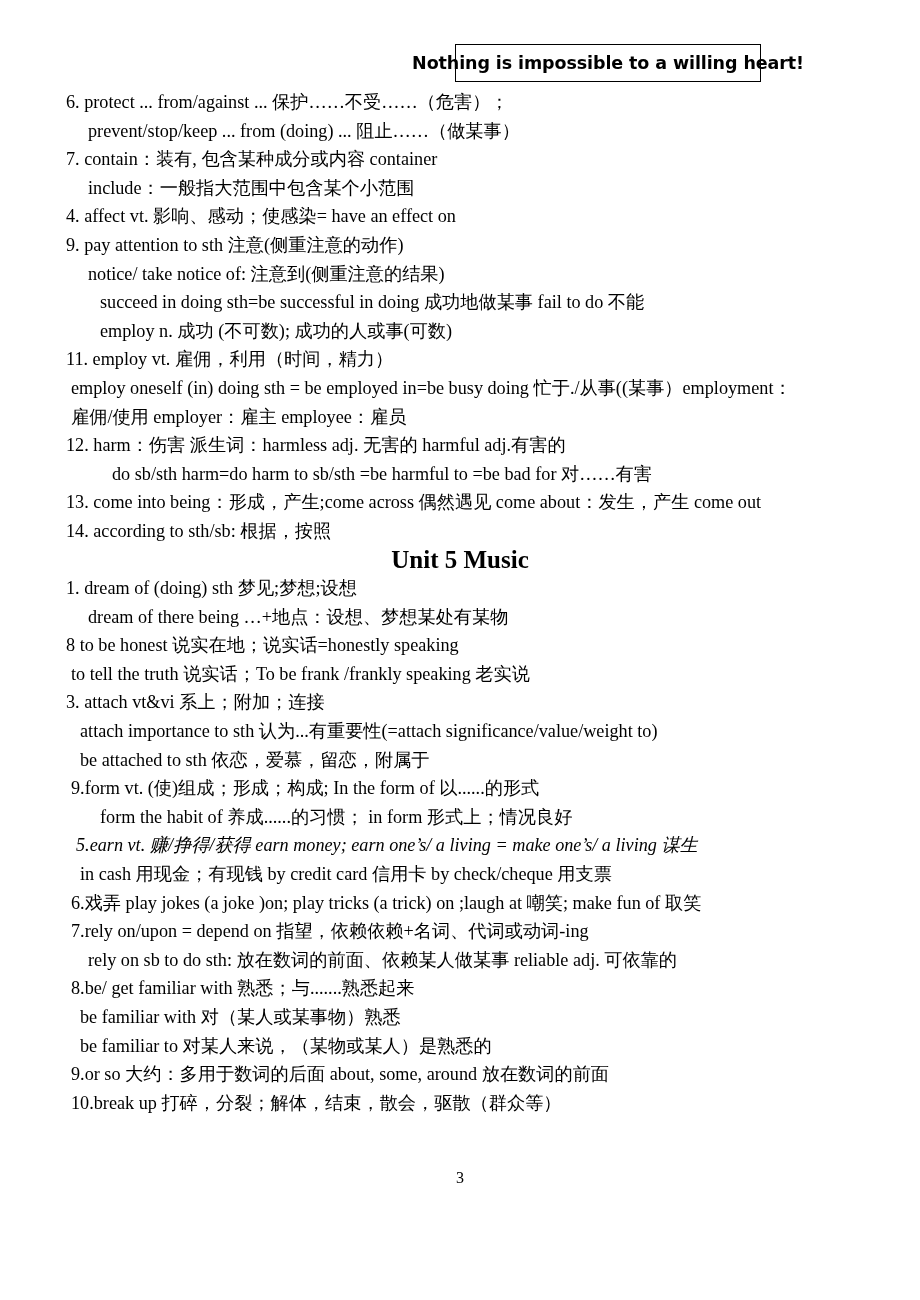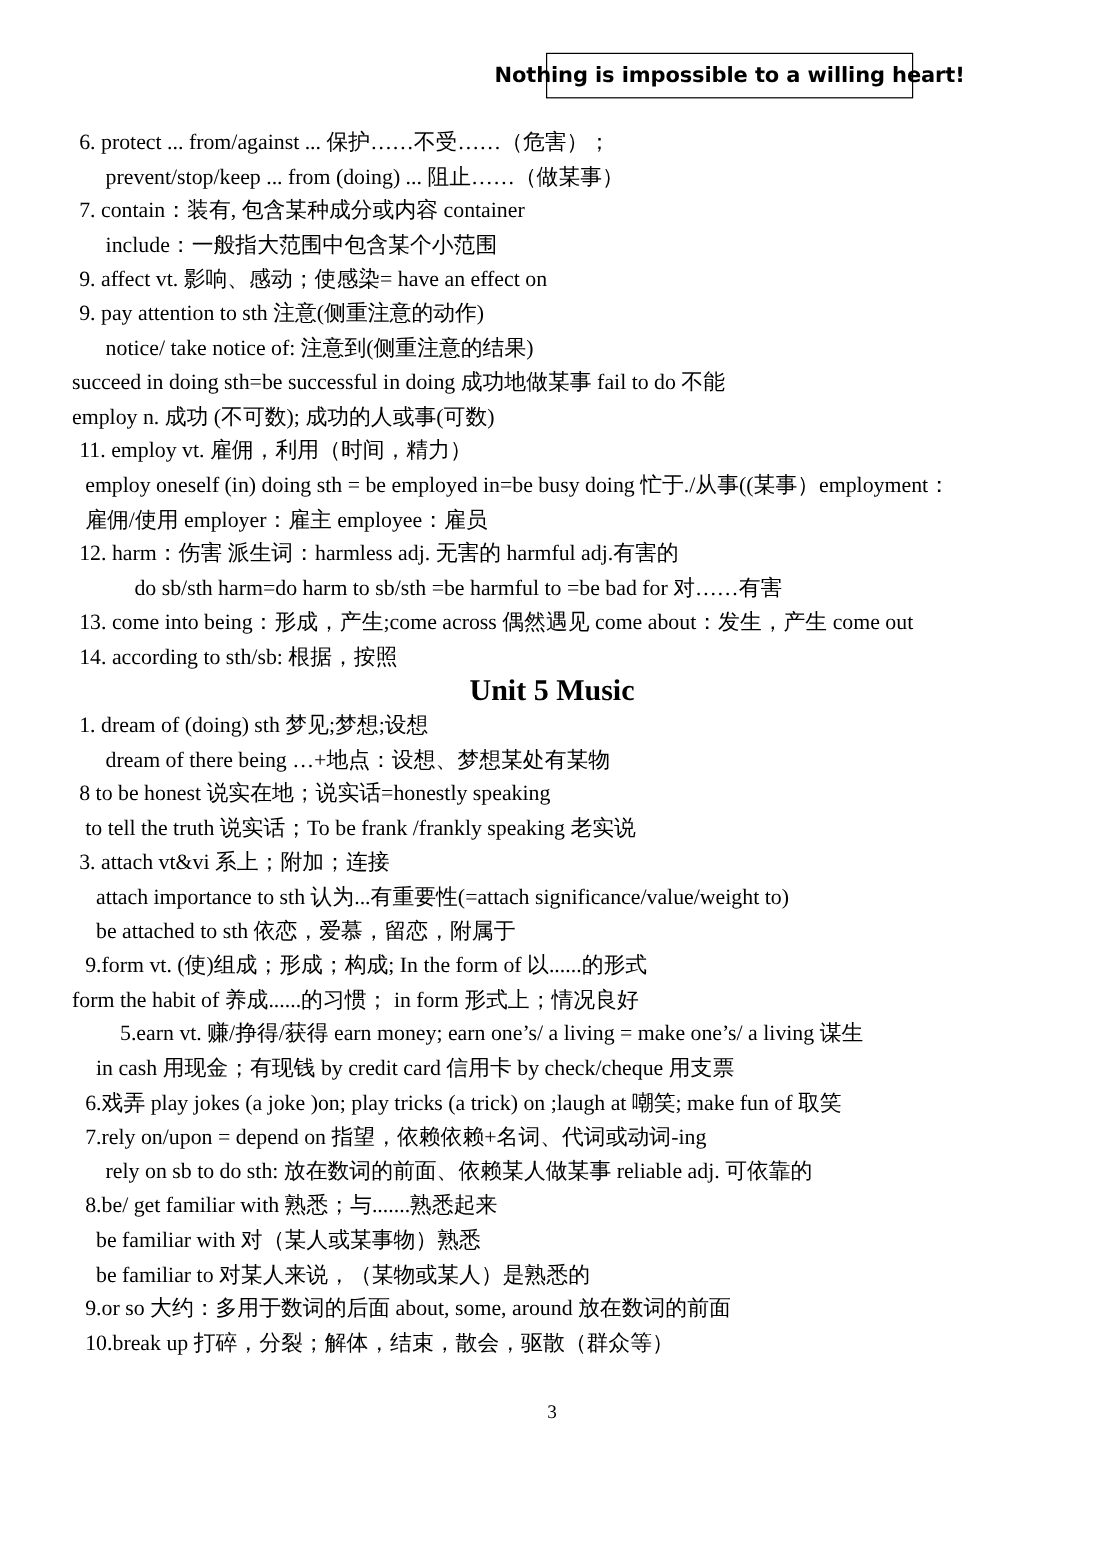--- a/index.html
+++ b/index.html
@@ -50,40 +50,40 @@
     font-weight: bold;
     letter-spacing: -0.1px;
     white-space: nowrap;
     color: #000;
   }
 
   
   .content {
     position: absolute;
     left: 0;
-    top: 104px;
+    top: 88px;
     width: 920px;
   }
 
   .ln {
     font-size: 18.2px;
     line-height: 28.6px;
     white-space: nowrap;
     color: #000;
     height: 28.6px;
     padding-left: 66px;
     box-sizing: border-box;
   }
 
   
   .i0  { padding-left: 66px; }
   .i1  { padding-left: 88px; }
-  .i2  { padding-left: 60px; }
+  .i2  { padding-left: 100px; }
   .i3  { padding-left: 112px; }
-  .i5  { padding-left: 100px; }
+  .i5  { padding-left: 76px; font-style: italic; }
   .i6  { padding-left: 80px; }
   .i7  { padding-left: 71px; }
 
   .unit-heading {
     font-size: 25px;
     font-weight: bold;
     line-height: 28.6px;
     height: 28.6px;
     text-align: center;
     padding-left: 0;
@@ -112,21 +112,21 @@
       <span class="motto-text">Nothing is impossible to a willing heart!</span>
     </div>
   </div>
 
   <div class="content">
     <div id="top-lines">
         <div class="ln i0">6. protect ... from/against ...  保护……不受……（危害）；</div>
         <div class="ln i1">prevent/stop/keep ... from (doing) ...  阻止……（做某事）</div>
         <div class="ln i0">7. contain：装有, 包含某种成分或内容 container</div>
         <div class="ln i1">include：一般指大范围中包含某个小范围</div>
-        <div class="ln i0">9. affect vt. 影响、感动；使感染= have an effect on</div>
+        <div class="ln i0">4. affect vt. 影响、感动；使感染= have an effect on</div>
         <div class="ln i0">9. pay attention to sth 注意(侧重注意的动作)</div>
         <div class="ln i1">notice/ take notice of: 注意到(侧重注意的结果)</div>
         <div class="ln i2">succeed in doing sth=be successful in doing 成功地做某事    fail to do  不能</div>
         <div class="ln i2">employ n. 成功 (不可数); 成功的人或事(可数)</div>
         <div class="ln i0">11. employ vt. 雇佣，利用（时间，精力）</div>
         <div class="ln i7">employ oneself (in) doing sth = be employed in=be busy doing  忙于./从事((某事）employment：</div>
         <div class="ln i7">雇佣/使用  employer：雇主 employee：雇员</div>
         <div class="ln i0">12. harm：伤害   派生词：harmless adj. 无害的 harmful adj.有害的</div>
         <div class="ln i3">do sb/sth harm=do harm to sb/sth =be harmful to =be bad for  对……有害</div>
         <div class="ln i0">13. come into being：形成，产生;come across  偶然遇见   come about：发生，产生   come out</div>

